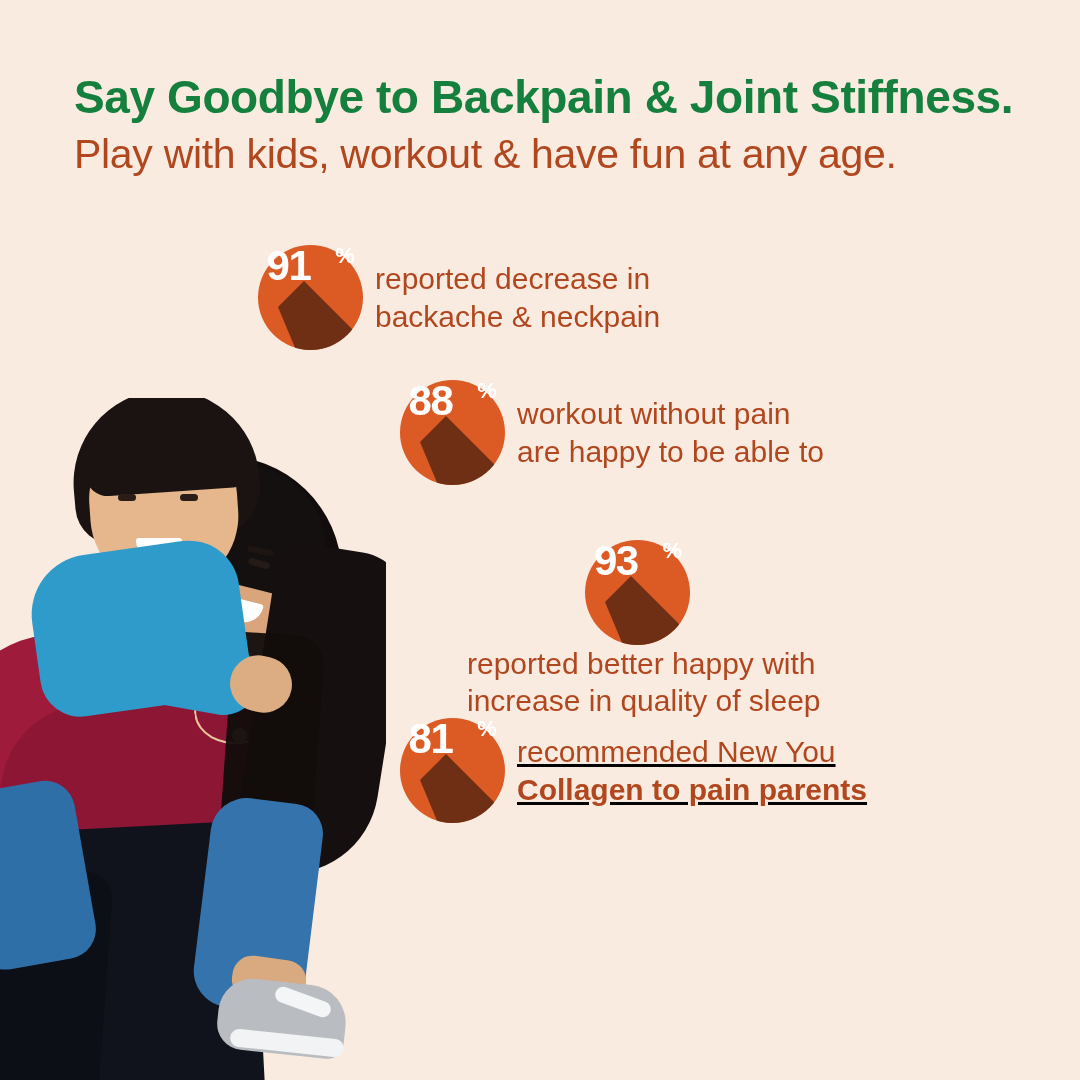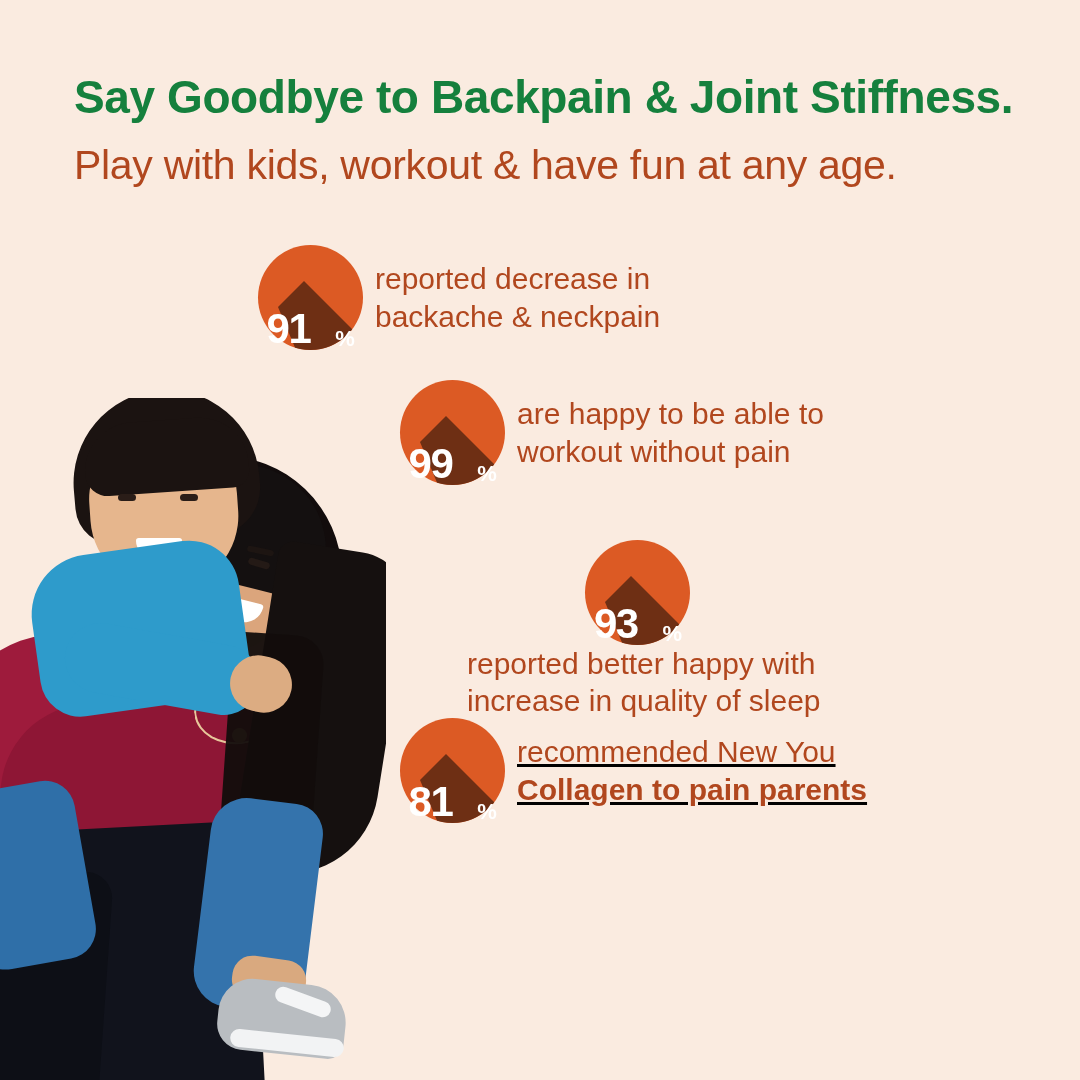--- a/index.html
+++ b/index.html
@@ -12,21 +12,21 @@
   .stage{position:absolute;inset:0;}
 
   
   .headline{position:absolute;left:74px;top:72px;width:960px;}
   .headline .l1{
     font-size:46px;font-weight:bold;color:#15803d;
     letter-spacing:-0.4px;line-height:1.12;white-space:nowrap;
   }
   .headline .l2{
     font-size:41px;font-weight:normal;color:#B1471E;
-    letter-spacing:-0.3px;line-height:1.18;white-space:nowrap;margin-top:17px;
+    letter-spacing:-0.3px;line-height:1.18;white-space:nowrap;margin-top:6px;
   }
 
   
   .photo{position:absolute;left:-14px;top:398px;width:400px;height:682px;overflow:hidden;}
   .ph{position:absolute;}
   .p-hair-back{left:118px;top:58px;width:230px;height:330px;background:#120c0c;
     border-radius:120px 130px 60px 80px;transform:rotate(10deg);}
   .p-torso{left:-40px;top:228px;width:330px;height:300px;background:#9E1B3C;
     border-radius:120px 90px 40px 30px;transform:rotate(-9deg);}
   .p-torso2{left:20px;top:300px;width:290px;height:290px;background:#8E1635;
@@ -84,21 +84,21 @@
 
   
   .badge-row{position:absolute;display:flex;align-items:center;}
   .badge{position:relative;width:105px;height:105px;flex:0 0 105px;}
   .badge .circle{
     position:absolute;inset:0;border-radius:50%;
     background:#DC5A24;overflow:hidden;
   }
   .badge svg.shadow{position:absolute;left:0;top:0;width:105px;height:105px;}
   .badge .num{
-    position:absolute;inset:0;display:flex;align-items:flex-end;justify-content:center;
+    position:absolute;inset:0;display:flex;align-items:flex-start;justify-content:center;
     color:#FFFFFF;font-weight:bold;font-size:42px;letter-spacing:-1.5px;
     line-height:1;
     gap:24px;
   }
   .badge .num .pct{font-size:22px;font-weight:bold;margin-left:1px;letter-spacing:-0.5px;}
   .stat-text{margin-left:12px;color:#B1471E;font-size:30px;line-height:1.24;white-space:nowrap;}
   .stat-text .bold{font-weight:bold;}
 
   .row1{left:258px;top:245px;}
   .row2{left:400px;top:380px;}
@@ -177,27 +177,27 @@
   </div>
 
   <div class="badge-row row2">
     <div class="badge">
       <div class="circle">
         <svg class="shadow" viewBox="0 0 105 105">
           <polygon points="20,62 46,36 105,95 105,105 38,105" fill="#6E2F14"></polygon>
         </svg>
       </div>
       <div class="num">
-        <span>99</span>
-          <span class="pct">%</span>
-      </div>
-    </div>
-    <div class="stat-text">
+        <span>88</span>
+          <span class="pct">%</span>
+      </div>
+    </div>
+    <div class="stat-text">
+      <div>workout without pain</div>
       <div>are happy to be able to</div>
-      <div>workout without pain</div>
     </div>
   </div>
 
   <div class="badge-row row3">
     <div class="badge">
       <div class="circle">
         <svg class="shadow" viewBox="0 0 105 105">
           <polygon points="20,62 46,36 105,95 105,105 38,105" fill="#6E2F14"></polygon>
         </svg>
       </div>

